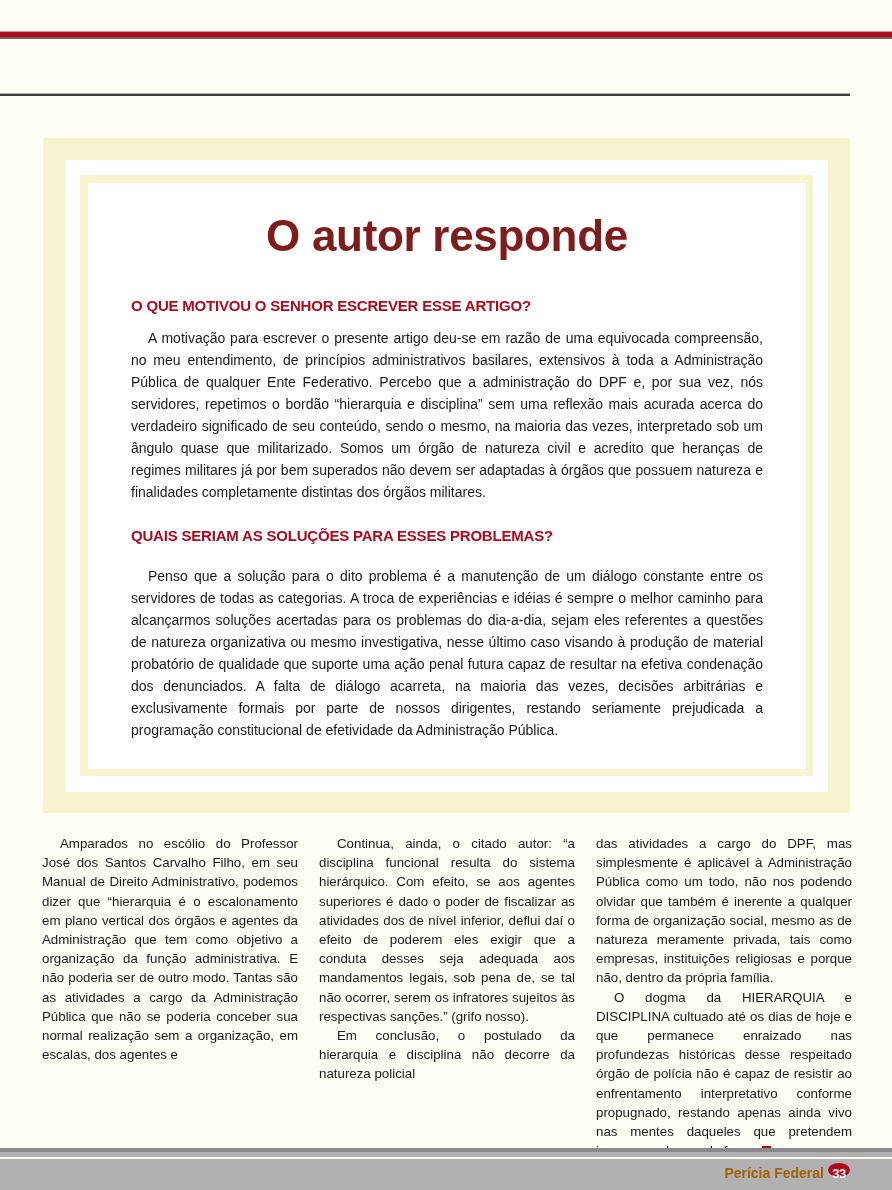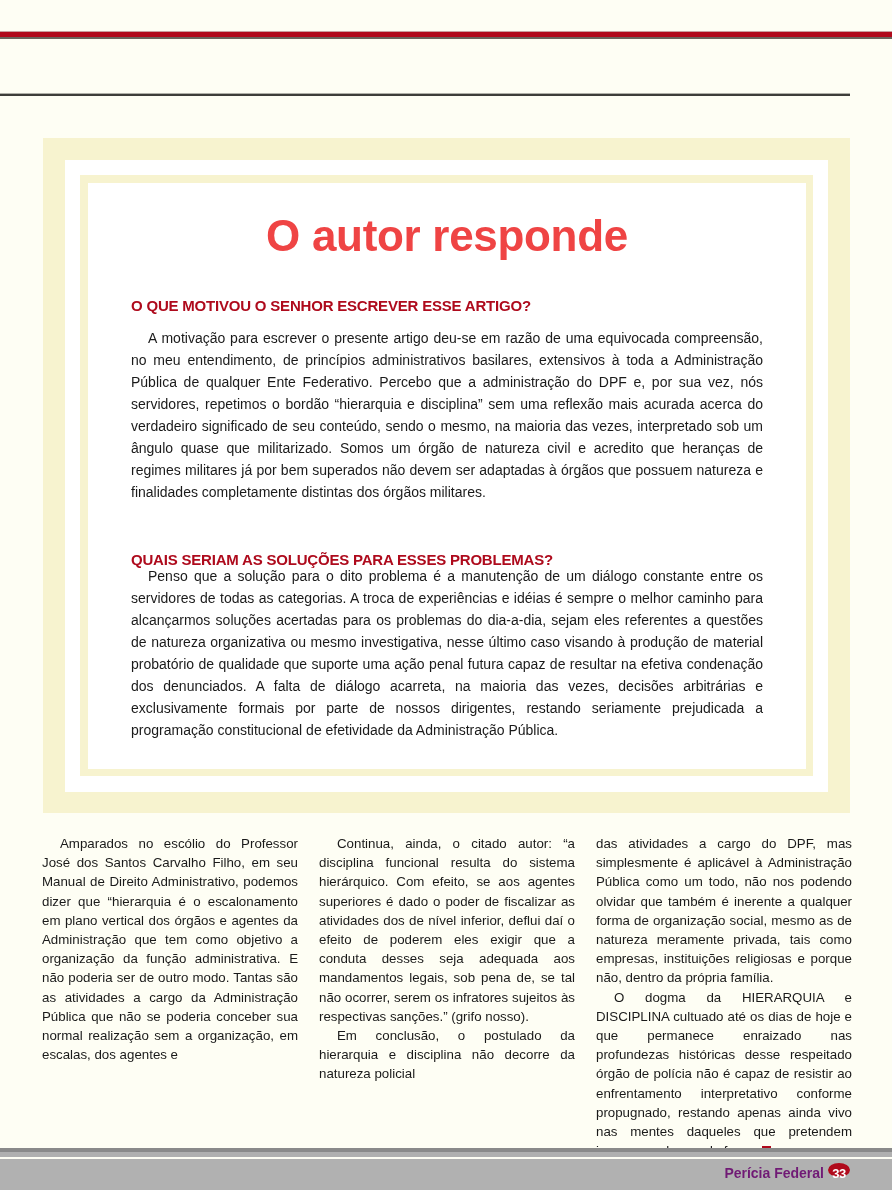--- a/index.html
+++ b/index.html
@@ -13,21 +13,21 @@
   .rule-gray-top { position: absolute; left: 0; top: 37px; width: 892px; height: 2px; background: #6a655d; }
   .rule-thin { position: absolute; left: 0; top: 93px; width: 850px; height: 2px; background: #3e3e3a; border-top: 1px solid #b0b0a8; }
 
   .outer-box { position: absolute; left: 43px; top: 138px; width: 807px; height: 675px; background: #f7f3cf; }
   .gap-box { position: absolute; left: 65px; top: 160px; width: 763px; height: 632px; background: #ffffff; }
   .inner-band { position: absolute; left: 80px; top: 175px; width: 733px; height: 601px; background: #f7f3cf; }
   .content { position: absolute; left: 88px; top: 183px; width: 718px; height: 586px; background: #ffffff; }
 
   .title {
     position: absolute; left: 0; width: 718px; top: 28px; text-align: center;
-    font-size: 44px; font-weight: bold; color: #ef4444; letter-spacing: -0.3px;
+    font-size: 44px; font-weight: bold; color: #7f1d1d; letter-spacing: -0.3px;
   }
   .q-head {
     position: absolute; left: 43px; font-size: 15px; font-weight: bold; color: #ae0a1c;
     letter-spacing: -0.2px;
   }
   .answer {
     position: absolute; left: 43px; width: 632px; font-size: 14px; line-height: 22px;
     text-align: justify; text-indent: 17px; color: #1a1a1a; margin: 0;
   }
 
@@ -37,21 +37,21 @@
   }
   .col p { margin: 0; text-indent: 18px; }
   .col p.cont { text-indent: 0; }
   .end-mark { display: inline-block; width: 9px; height: 9px; background: #b00a1c; margin-left: 5px; vertical-align: 0px; }
 
   .foot-dark { position: absolute; left: 0; top: 1148px; width: 892px; height: 4px; background: #8a8a8a; }
   .foot-mid { position: absolute; left: 0; top: 1152px; width: 892px; height: 5px; background: #b0b0b0; }
   .foot-cream { position: absolute; left: 0; top: 1157px; width: 892px; height: 2px; background: #fefef4; }
   .foot-bar { position: absolute; left: 0; top: 1159px; width: 892px; height: 31px; background: #b1b1b1; }
   .foot-label {
-    position: absolute; right: 68px; top: 1165px; font-size: 14px; font-weight: bold; color: #701a75;
+    position: absolute; right: 68px; top: 1165px; font-size: 14px; font-weight: bold; color: #a16207;
   }
   .page-badge {
     position: absolute; left: 828px; top: 1163px; width: 22px; height: 14px; border-radius: 50%;
     background: #b00a1c; color: #ffffff; font-size: 13px; font-weight: bold; text-align: center; line-height: 22px;
     letter-spacing: -0.5px;
   }
 </style>
 </head>
 <body>
 
@@ -61,21 +61,21 @@
 
 <div class="outer-box"></div>
 <div class="gap-box"></div>
 <div class="inner-band"></div>
 <div class="content">
   <div class="title">O autor responde</div>
 
   <div class="q-head" style="top:114px;">O QUE MOTIVOU O SENHOR ESCREVER ESSE ARTIGO?</div>
   <p class="answer" style="top:144px;">A motivação para escrever o presente artigo deu-se em razão de uma equivocada compreensão, no meu entendimento, de princípios administrativos basilares, extensivos à toda a Administração Pública de qualquer Ente Federativo. Percebo que a administração do DPF e, por sua vez, nós servidores, repetimos o bordão “hierarquia e disciplina” sem uma reflexão mais acurada acerca do verdadeiro significado de seu conteúdo, sendo o mesmo, na maioria das vezes, interpretado sob um ângulo quase que militarizado. Somos um órgão de natureza civil e acredito que heranças de regimes militares já por bem superados não devem ser adaptadas à órgãos que possuem natureza e finalidades completamente distintas dos órgãos militares.</p>
 
-  <div class="q-head" style="top:368px;">QUAIS SERIAM AS SOLUÇÕES PARA ESSES PROBLEMAS?</div>
+  <div class="q-head" style="top:344px;">QUAIS SERIAM AS SOLUÇÕES PARA ESSES PROBLEMAS?</div>
   <p class="answer" style="top:382px;">Penso que a solução para o dito problema é a manutenção de um diálogo constante entre os servidores de todas as categorias. A troca de experiências e idéias é sempre o melhor caminho para alcançarmos soluções acertadas para os problemas do dia-a-dia, sejam eles referentes a questões de natureza organizativa ou mesmo investigativa, nesse último caso visando à produção de material probatório de qualidade que suporte uma ação penal futura capaz de resultar na efetiva condenação dos denunciados. A falta de diálogo acarreta, na maioria das vezes, decisões arbitrárias e exclusivamente formais por parte de nossos dirigentes, restando seriamente prejudicada a programação constitucional de efetividade da Administração Pública.</p>
 </div>
 
 <div class="col" style="left:42px;">
   <p>Amparados no escólio do Professor José dos Santos Carvalho Filho, em seu Manual de Direito Administrativo, podemos dizer que “hierarquia é o escalonamento em plano vertical dos órgãos e agentes da Administração que tem como objetivo a organização da função administrativa. E não poderia ser de outro modo. Tantas são as atividades a cargo da Administração Pública que não se poderia conceber sua normal realização sem a organização, em escalas, dos agentes e</p>
 </div>
 
 <div class="col" style="left:319px;">
   <p>Continua, ainda, o citado autor: “a disciplina funcional resulta do sistema hierárquico. Com efeito, se aos agentes superiores é dado o poder de fiscalizar as atividades dos de nível inferior, deflui daí o efeito de poderem eles exigir que a conduta desses seja adequada aos mandamentos legais, sob pena de, se tal não ocorrer, serem os infratores sujeitos às respectivas sanções.” (grifo nosso).</p>
   <p>Em conclusão, o postulado da hierarquia e disciplina não decorre da natureza policial</p>

